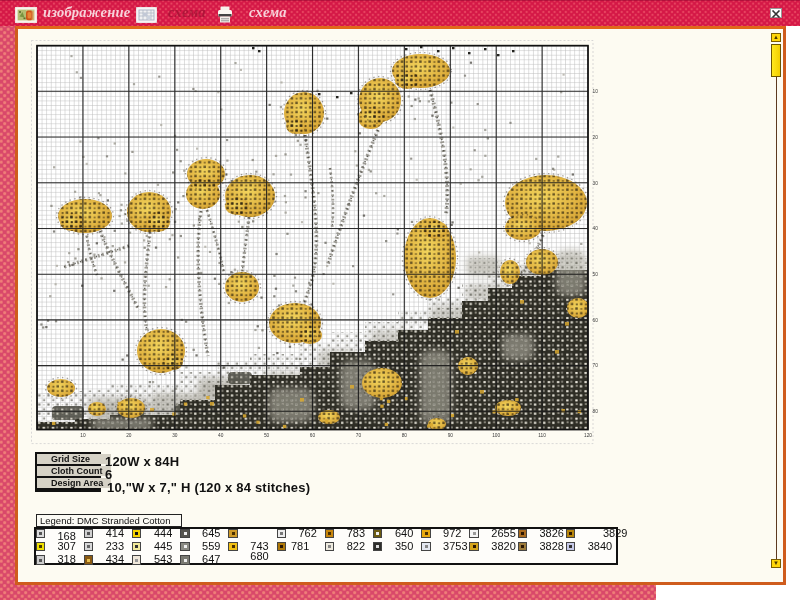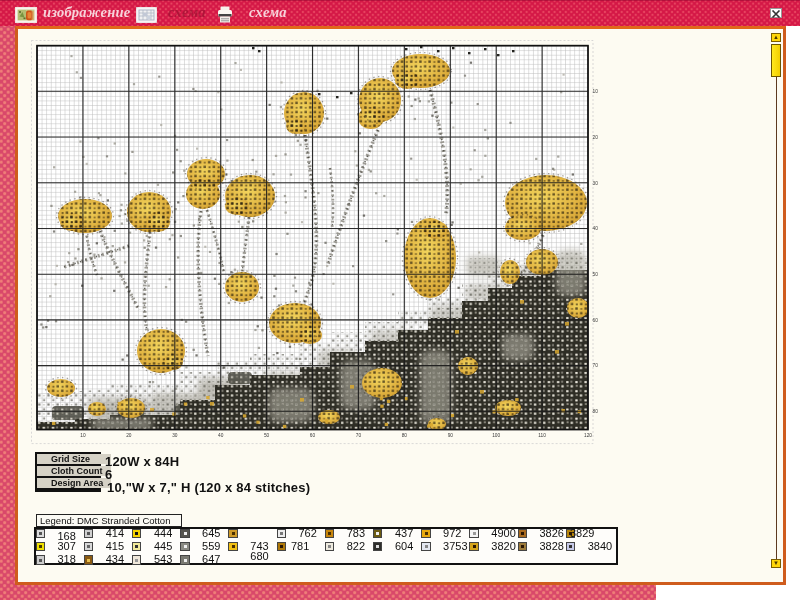--- a/index.html
+++ b/index.html
@@ -676,45 +676,45 @@
       <div class="swd" style="background:#777"></div>
     </div>
 <div class="num" style="left:298.5px;top:526.5px">762</div>
 <div class="sw" style="left:324.7px;top:528.5px;background:#c8860b">
       <div class="swd" style="background:#4a2f00"></div>
     </div>
 <div class="num" style="left:346.7px;top:526.5px">783</div>
 <div class="sw" style="left:372.9px;top:528.5px;background:#6b5a10">
       <div class="swd" style="background:#eee"></div>
     </div>
-<div class="num" style="left:394.9px;top:526.5px">437</div>
+<div class="num" style="left:394.9px;top:526.5px">640</div>
 <div class="sw" style="left:421.1px;top:528.5px;background:#e8a90d">
       <div class="swd" style="background:#4a2f00"></div>
     </div>
 <div class="num" style="left:443.1px;top:526.5px">972</div>
 <div class="sw" style="left:469.3px;top:528.5px;background:#f4f4f4">
       <div class="swd" style="background:#999"></div>
     </div>
-<div class="num" style="left:491.3px;top:526.5px">4900</div>
+<div class="num" style="left:491.3px;top:526.5px">2655</div>
 <div class="sw" style="left:517.5px;top:528.5px;background:#a86a1e">
       <div class="swd" style="background:#2a1500"></div>
     </div>
 <div class="num" style="left:539.5px;top:526.5px">3826</div>
 <div class="sw" style="left:565.7px;top:528.5px;background:#b8860b">
       <div class="swd" style="background:#2a1500"></div>
     </div>
-<div class="num" style="left:570px;top:526.5px">3829</div>
+<div class="num" style="left:603px;top:526.5px">3829</div>
 <div class="sw" style="left:35.5px;top:541.9px;background:#f0e000">
       <div class="swd" style="background:#4a3a00"></div>
     </div>
 <div class="num" style="left:57.5px;top:539.9px">307</div>
 <div class="sw" style="left:83.7px;top:541.9px;background:#d8d8d8">
       <div class="swd" style="background:#666"></div>
     </div>
-<div class="num" style="left:105.7px;top:539.9px">415</div>
+<div class="num" style="left:105.7px;top:539.9px">233</div>
 <div class="sw" style="left:131.9px;top:541.9px;background:#f2ea9a">
       <div class="swd" style="background:#333"></div>
     </div>
 <div class="num" style="left:153.9px;top:539.9px">445</div>
 <div class="sw" style="left:180.1px;top:541.9px;background:#8a8a82">
       <div class="swd" style="background:#eee"></div>
     </div>
 <div class="num" style="left:202.1px;top:539.9px">559</div>
 <div class="sw" style="left:228.3px;top:541.9px;background:#f2c012">
       <div class="swd" style="background:#4a2f00"></div>
@@ -724,21 +724,21 @@
       <div class="swd" style="background:#2a1500"></div>
     </div>
 <div class="num" style="left:291px;top:539.9px">781</div>
 <div class="sw" style="left:324.7px;top:541.9px;background:#eeeade">
       <div class="swd" style="background:#888"></div>
     </div>
 <div class="num" style="left:346.7px;top:539.9px">822</div>
 <div class="sw" style="left:372.9px;top:541.9px;background:#2e2e2a">
       <div class="swd" style="background:#ddd"></div>
     </div>
-<div class="num" style="left:394.9px;top:539.9px">604</div>
+<div class="num" style="left:394.9px;top:539.9px">350</div>
 <div class="sw" style="left:421.1px;top:541.9px;background:#e4e8f0">
       <div class="swd" style="background:#888"></div>
     </div>
 <div class="num" style="left:443.1px;top:539.9px">3753</div>
 <div class="sw" style="left:469.3px;top:541.9px;background:#d4a31a">
       <div class="swd" style="background:#2a1500"></div>
     </div>
 <div class="num" style="left:491.3px;top:539.9px">3820</div>
 <div class="sw" style="left:517.5px;top:541.9px;background:#9c7a3a">
       <div class="swd" style="background:#2a1500"></div>

